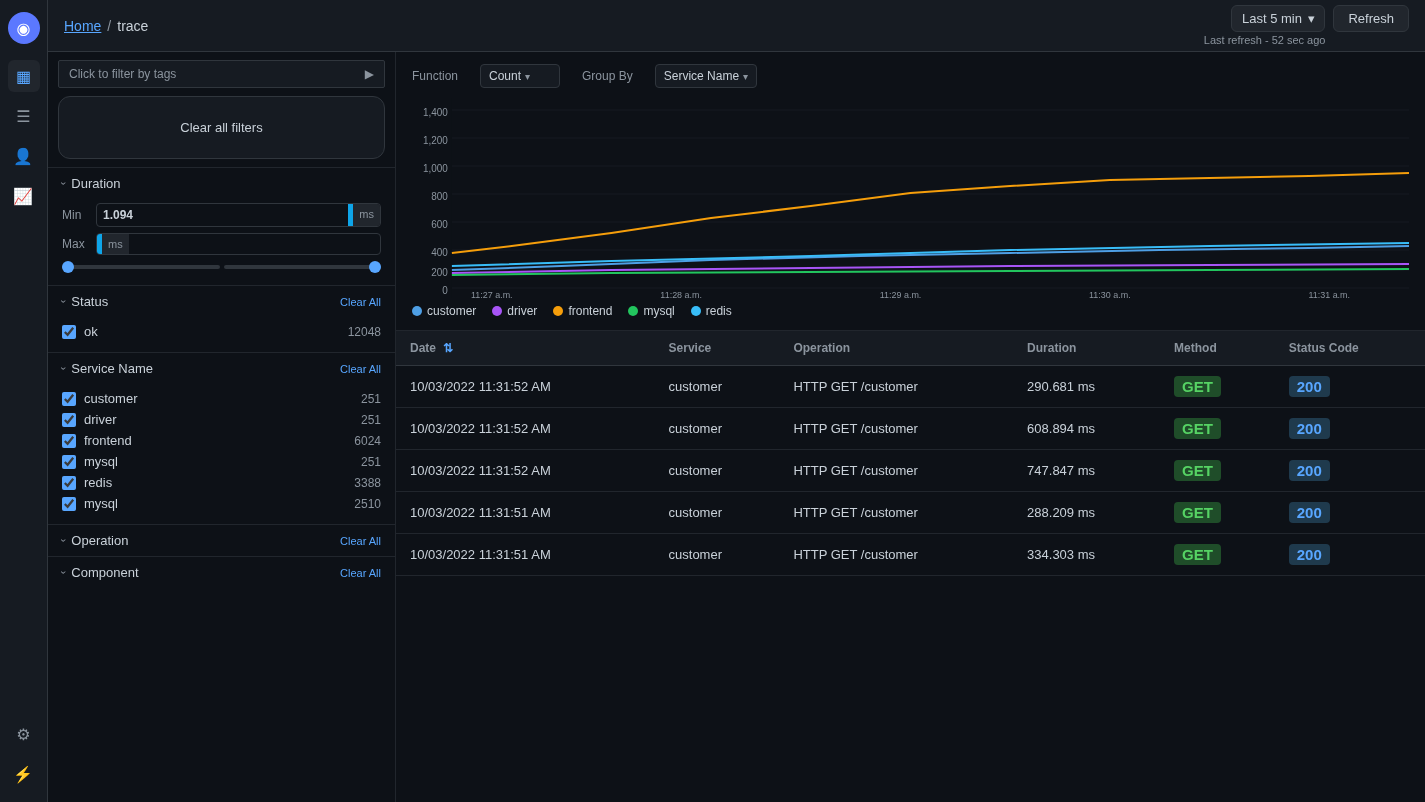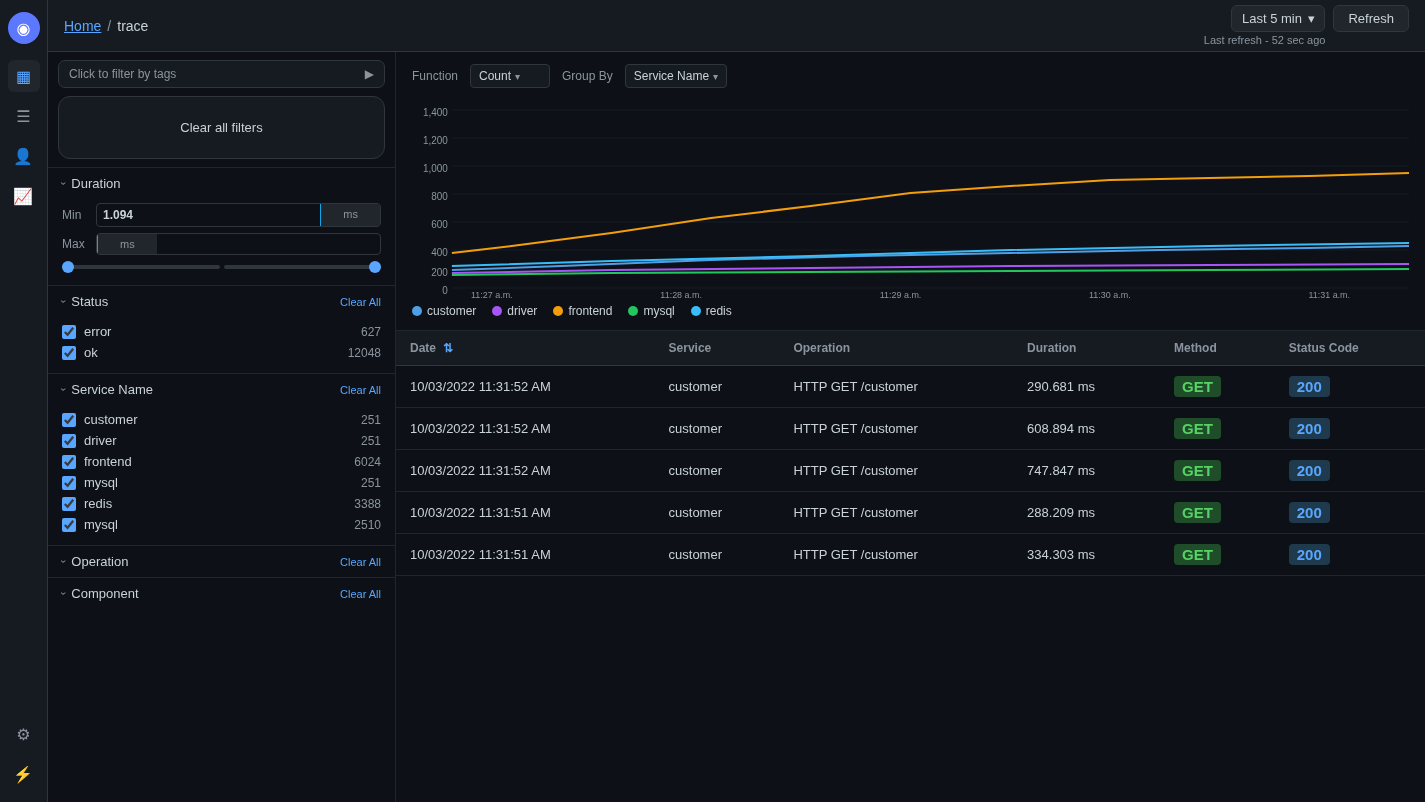--- a/index.html
+++ b/index.html
@@ -143,21 +143,21 @@
       border-right: 1px solid #21262d;
       overflow-y: auto;
       flex-shrink: 0;
       padding: 8px 0;
     }
 
     .tag-filter-bar {
       margin: 0 10px 8px;
       background: #161b22;
       border: 1px solid #30363d;
-      border-radius: 7px;
+      border-radius: 2px;
       padding: 6px 10px;
       display: flex;
       align-items: center;
       gap: 6px;
       color: #8b949e;
       font-size: 12px;
       cursor: pointer;
     }
     .tag-filter-bar .arrow-right {
       margin-left: auto;
@@ -235,24 +235,24 @@
       background: transparent;
       border: none;
       color: #c9d1d9;
       padding: 4px 6px;
       font-size: 12px;
       outline: none;
       font-weight: bold;
     }
     .range-unit {
       background: #21262d;
-      padding: 4px 22px;
+      padding: 4px 6px;
       font-size: 11px;
       color: #8b949e;
-      border-left: 1px solid #0ea5e9;
+      border-left: 5px solid #0ea5e9;
     }
 
     
     .range-slider-row {
       padding: 4px 0 6px;
       display: flex;
       align-items: center;
       gap: 4px;
     }
     .range-slider {
@@ -307,21 +307,21 @@
     .chart-area {
       background: #0d1117;
       border-bottom: 1px solid #21262d;
       padding: 12px 16px;
       flex-shrink: 0;
     }
 
     .chart-controls {
       display: flex;
       align-items: center;
-      gap: 12px;
+      gap: 22px;
       margin-bottom: 10px;
     }
     .chart-label {
       font-size: 12px;
       color: #8b949e;
     }
     .chart-select {
       background: #161b22;
       border: 1px solid #30363d;
       color: #c9d1d9;
@@ -487,25 +487,20 @@
         </div>
       </div>
 
       <div class="filter-section">
         <div class="filter-section-header">
           <span class="chevron">›</span>
           <span class="section-title">Status</span>
           <span class="clear-link">Clear All</span>
         </div>
         <div class="filter-section-content">
-          <div class="checkbox-item">
-            <input type="checkbox" checked="" style="">
-            <span class="checkbox-label">error</span>
-            <span class="checkbox-count">627</span>
-          </div>
           <div class="checkbox-item">
             <input type="checkbox" checked="" style="">
             <span class="checkbox-label">ok</span>
             <span class="checkbox-count">12048</span>
           </div>
         </div>
       </div>
 
       <div class="filter-section">
         <div class="filter-section-header">

